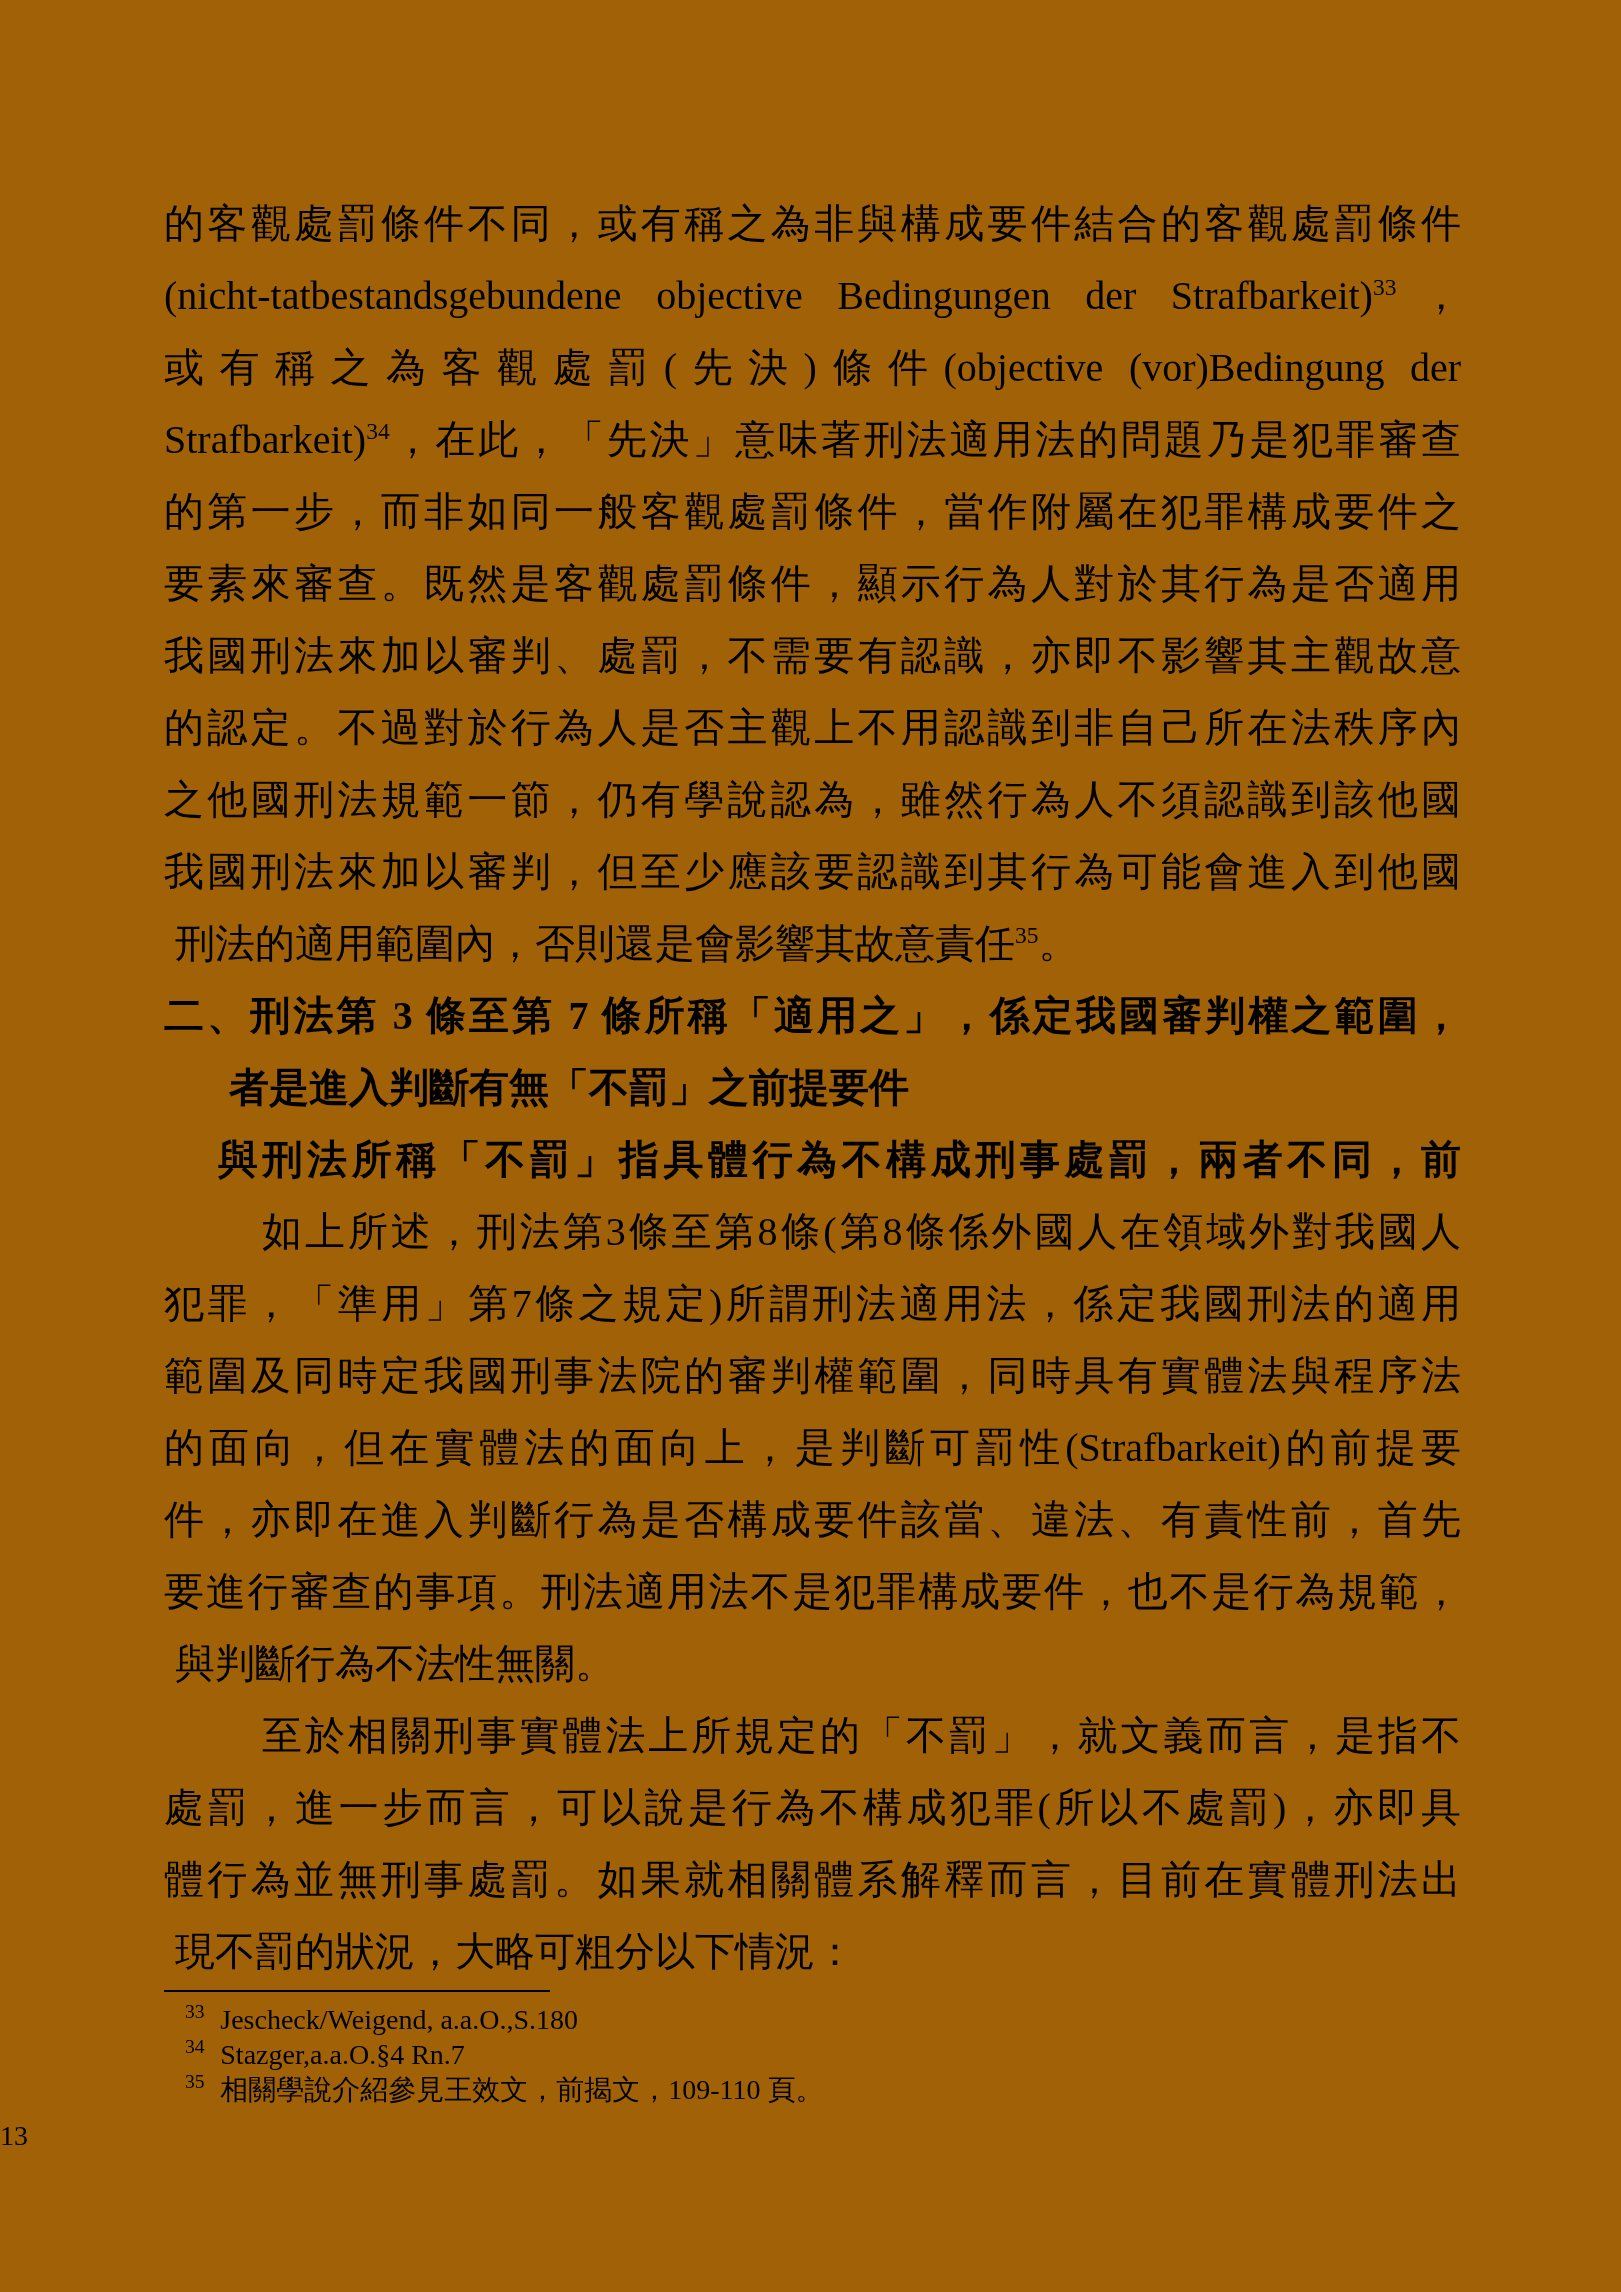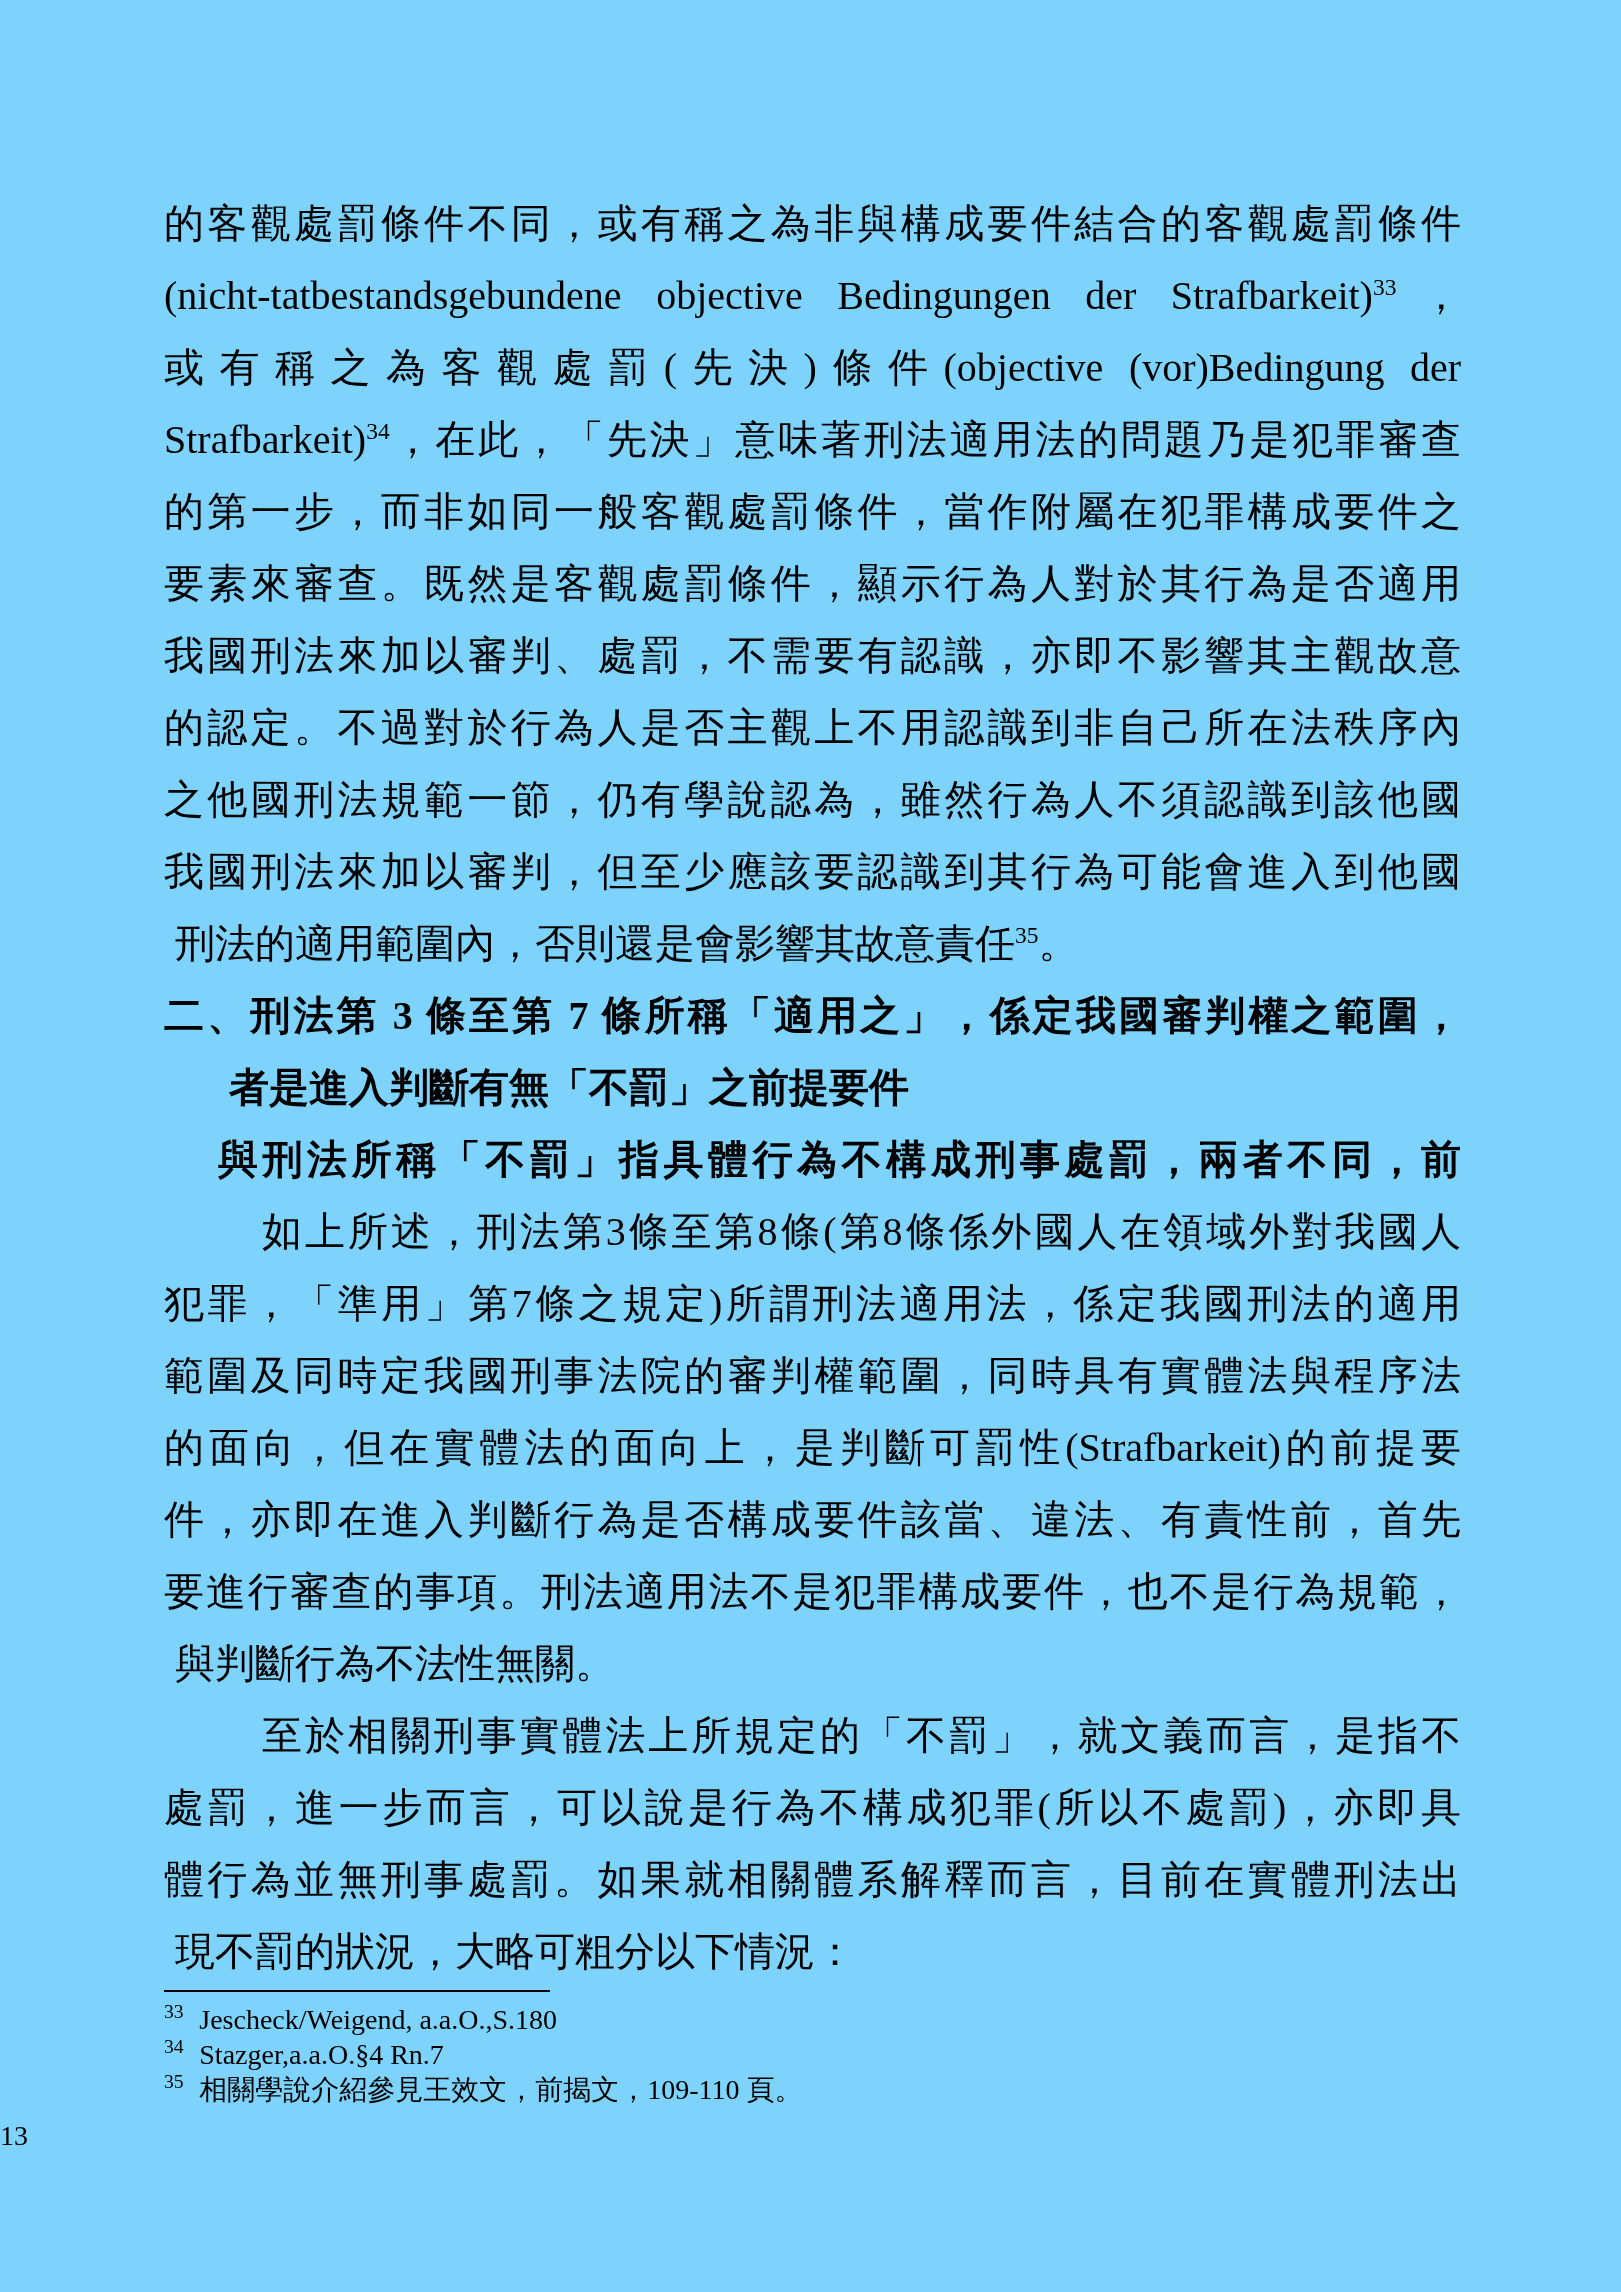--- a/index.html
+++ b/index.html
@@ -1,20 +1,20 @@
 <!DOCTYPE html>
 <html><head>
 <meta charset="utf-8">
 <style>
   html,body { margin:0; padding:0; background:#e8e8e8; }
   .page {
     position:relative;
     width:1621px; height:2293px;
     margin:0 auto;
-    background:#7dd3fc;
+    background:#a16207;
     color:#000000;
     font-family:"Liberation Serif","DejaVu Serif",serif;
     overflow:hidden;
   }
   .content {
     position:absolute;
     left:164px; top:188px;
     width:1297px;
   }
   .line {
@@ -50,20 +50,21 @@
   }
   .fn-rule {
     width:386px;
     border-top:2.9px solid #000;
     margin:0 0 9.8px 0;
   }
   .fn-line {
     font-size:28px;
     line-height:35px;
     white-space:nowrap;
+    margin-left:21px;
   }
   .fn-num {
     font-size:19.6px;
     vertical-align:super;
     line-height:0;
     margin-right:15.7px;
   }
   .page-num {
     position:absolute;
     left:0; top:2120px;

